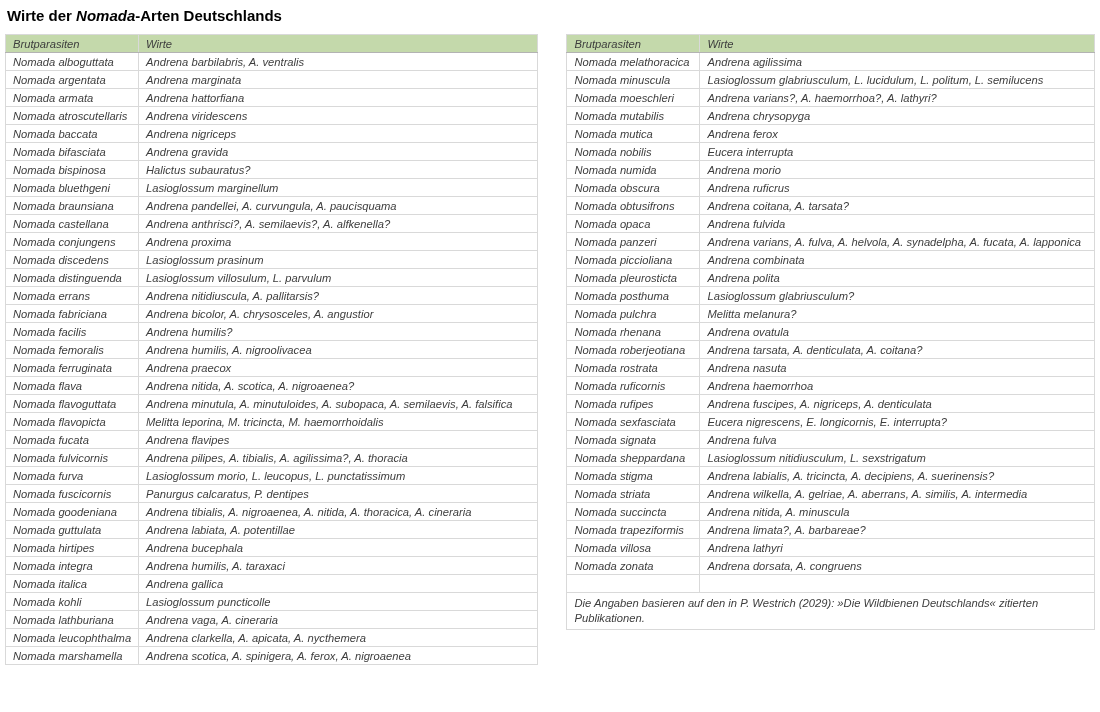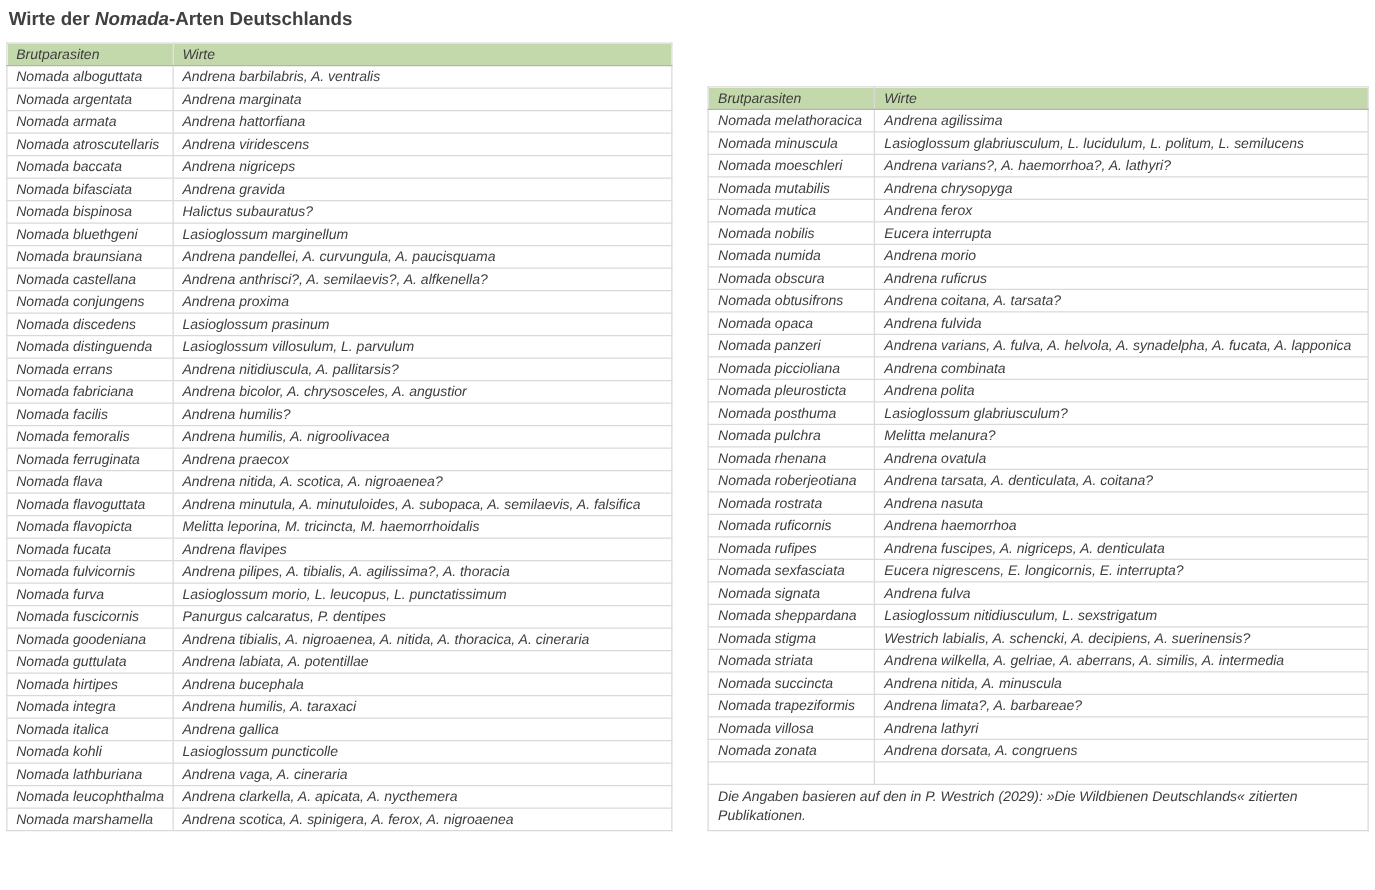--- a/index.html
+++ b/index.html
@@ -6,26 +6,26 @@
   html, body {
     width: 1100px; height: 712px;
     background: #ffffff;
     font-family: "Liberation Sans", sans-serif;
     overflow: hidden;
   }
   .page { padding: 5px 5px 0 5px; }
   .title {
     font-size: 15px;
     font-weight: 700;
-    color: #404040;
+    color: #000000;
     margin: 2px 0 10px 2px;
     white-space: nowrap;
   }
   .title .species-italic { font-style: italic; }
-  .tables { display: flex; gap: 28px; align-items: flex-end; }
+  .tables { display: flex; gap: 28px; align-items: flex-start; }
   table.host-table {
     border-collapse: collapse;
     table-layout: fixed;
     font-size: 11.2px;
     font-style: italic;
     color: #3d3d3d;
     border: 1px solid #bdbdbd;
   }
   .t-left  { width: 536px; }
   .t-right { width: 531px; }
@@ -309,21 +309,21 @@
           <tr>
             <td>Nomada signata</td>
             <td>Andrena fulva</td>
           </tr>
           <tr>
             <td>Nomada sheppardana</td>
             <td>Lasioglossum nitidiusculum, L. sexstrigatum</td>
           </tr>
           <tr>
             <td>Nomada stigma</td>
-            <td>Westrich labialis, A. schencki, A. decipiens, A. suerinensis?</td>
+            <td>Andrena labialis, A. tricincta, A. decipiens, A. suerinensis?</td>
           </tr>
           <tr>
             <td>Nomada striata</td>
             <td>Andrena wilkella, A. gelriae, A. aberrans, A. similis, A. intermedia</td>
           </tr>
           <tr>
             <td>Nomada succincta</td>
             <td>Andrena nitida, A. minuscula</td>
           </tr>
           <tr>

